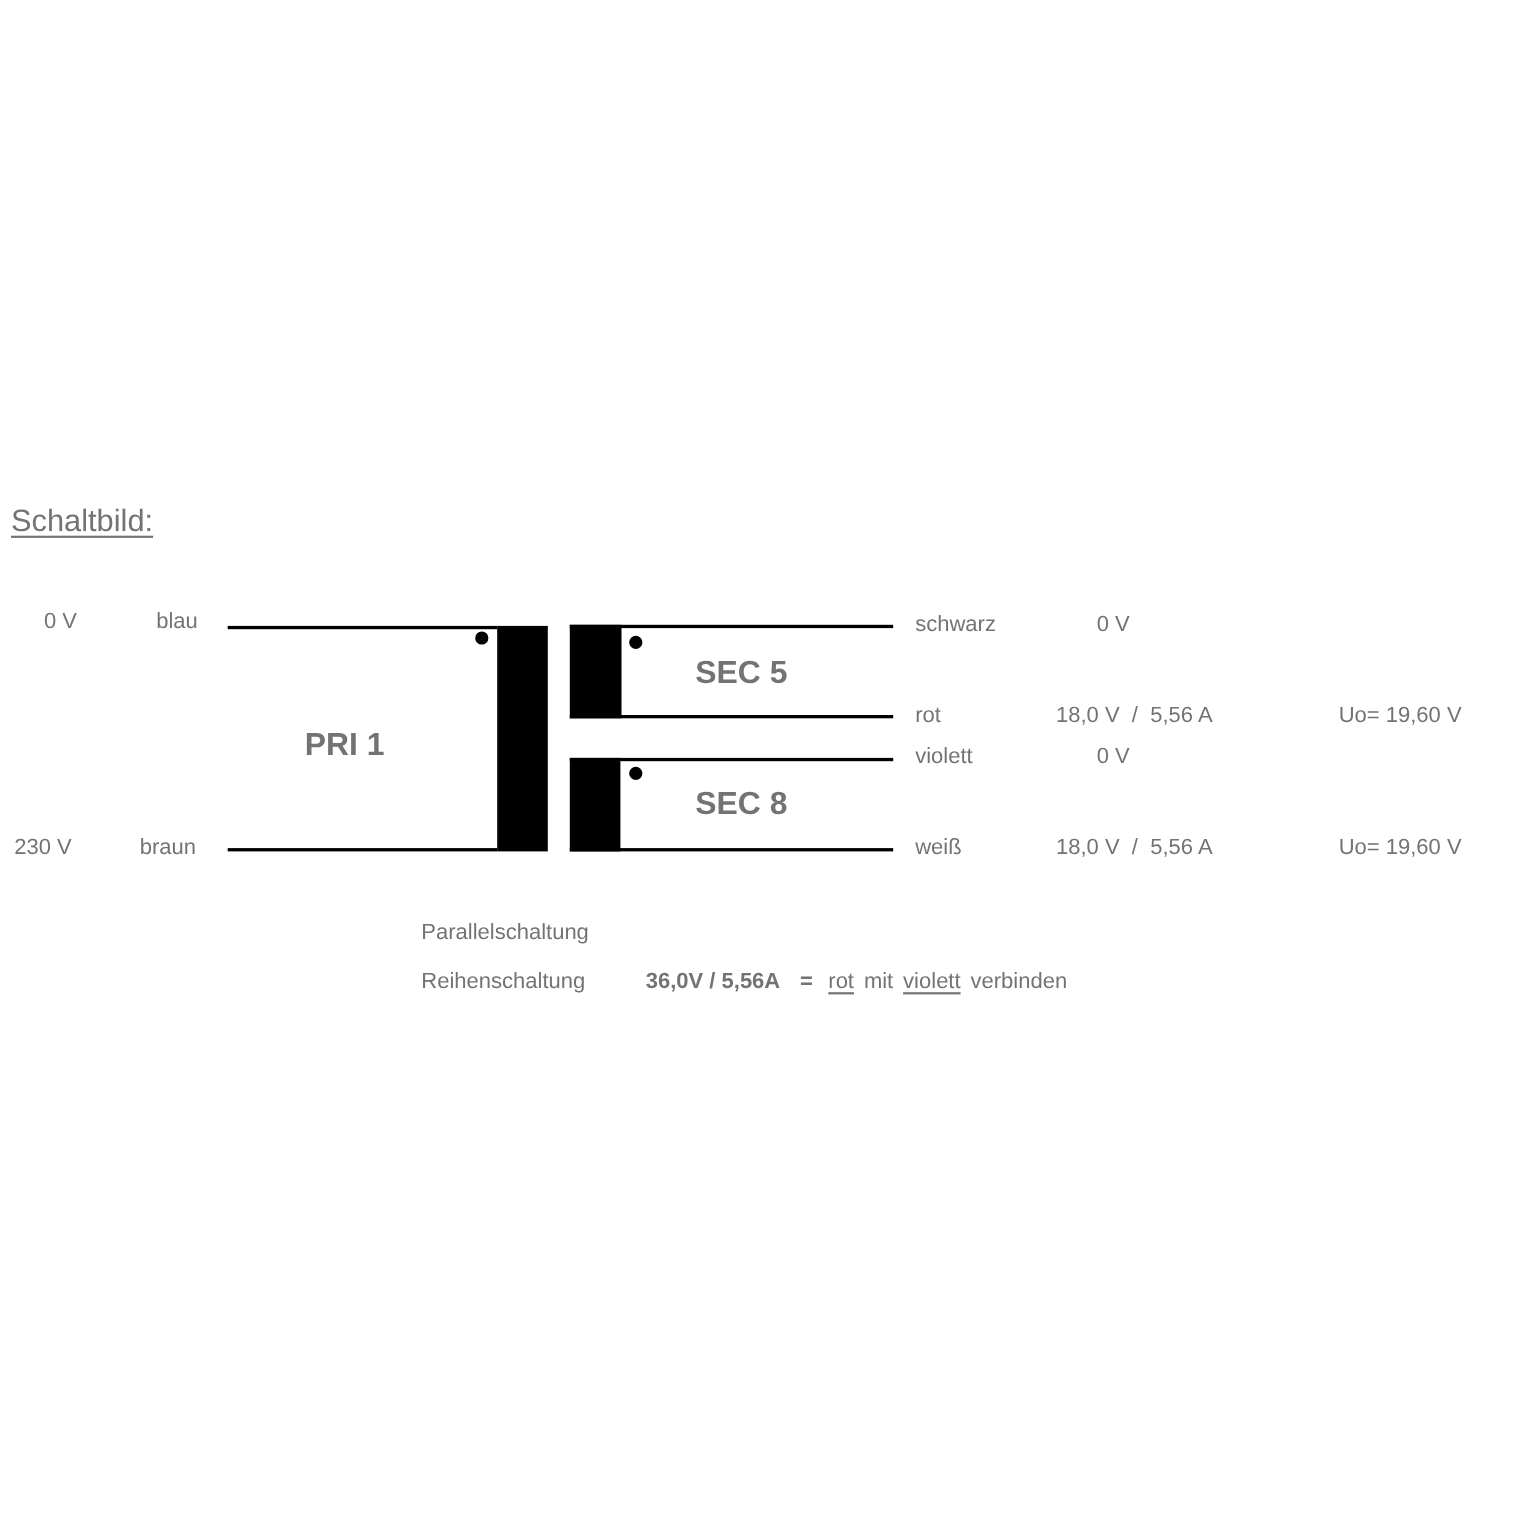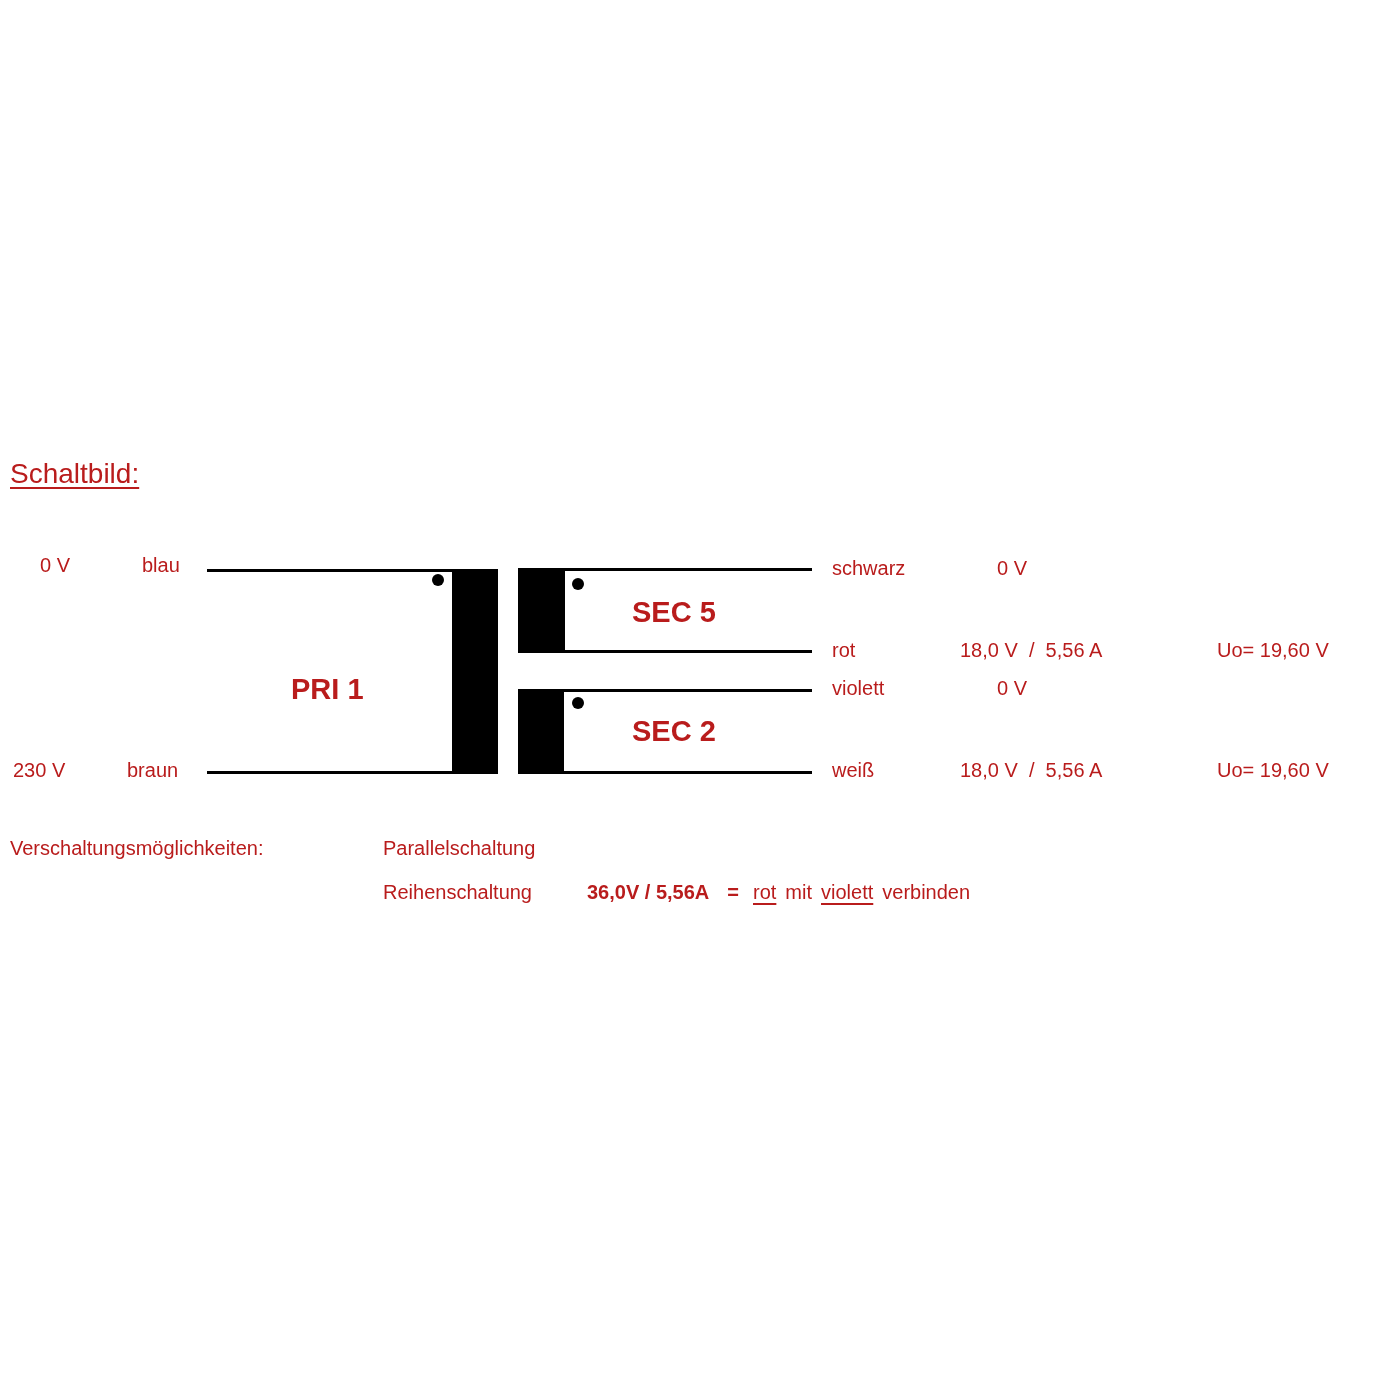--- a/index.html
+++ b/index.html
@@ -1,20 +1,20 @@
 <!DOCTYPE html>
 <html><head>
 <meta charset="utf-8">
 <style>
   html,body { margin:0; padding:0; background:#ffffff; }
   #page {
     position:relative;
     width:1400px; height:1020px;
     background:#ffffff;
-    color:#b91c1c;
+    color:#737373;
     font-family:"Liberation Sans", sans-serif;
     overflow:hidden;
   }
   .lbl { position:absolute; font-size:20px; line-height:1; white-space:nowrap; }
   .pre { white-space:pre; }
   .b   { font-weight:bold; }
   .wind { position:absolute; font-size:29px; font-weight:bold; line-height:1; }
   .titl { position:absolute; font-size:28px; line-height:1; text-decoration:underline; text-underline-offset:4px; }
   .line { position:absolute; height:3px; background:#000; }
   .bar  { position:absolute; background:#000; }
@@ -45,38 +45,37 @@
 
   <div class="dot" style="left:432px; top:574px;"></div>
   <div class="dot" style="left:572px; top:578px;"></div>
   <div class="dot" style="left:572px; top:697px;"></div>
 
   <div class="line" style="left:518px; top:568px; width:294px;"></div>
   <div class="line" style="left:518px; top:650px; width:294px;"></div>
   <div class="line" style="left:518px; top:689px; width:294px;"></div>
   <div class="line" style="left:518px; top:771px; width:294px;"></div>
 
-  <div class="wind" style="left:291px; top:663px;margin-top:12px;">PRI 1</div>
+  <div class="wind" style="left:277px; top:663px;">PRI 1</div>
   <div class="wind" style="left:632px; top:598px;">SEC 5</div>
-  <div class="wind" style="left:632px; top:717px;">SEC 2</div>
+  <div class="wind" style="left:632px; top:717px;">SEC 8</div>
 
   <div class="lbl" style="left:832px; top:558px;">schwarz</div>
   <div class="lbl" style="left:997px; top:558px;">0 V</div>
 
   <div class="lbl" style="left:832px; top:640px;">rot</div>
   <div class="lbl pre" style="left:960px; top:640px;">18,0 V  /  5,56 A</div>
   <div class="lbl" style="left:1217px; top:640px;">Uo= 19,60 V</div>
 
   <div class="lbl" style="left:832px; top:678px;">violett</div>
   <div class="lbl" style="left:997px; top:678px;">0 V</div>
 
   <div class="lbl" style="left:832px; top:760px;">weiß</div>
   <div class="lbl pre" style="left:960px; top:760px;">18,0 V  /  5,56 A</div>
   <div class="lbl" style="left:1217px; top:760px;">Uo= 19,60 V</div>
 
-  <div class="lbl" style="left:10px; top:838px;">Verschaltungsmöglichkeiten:</div>
 
   <div class="lbl" style="left:383px; top:838px;">Parallelschaltung</div>
 
   <div class="lbl" style="left:383px; top:882px;">Reihenschaltung</div>
   <div class="lbl" style="left:587px; top:882px;text-align:right;"><span class="b">36,0V / 5,56A</span><span class="b eq1">=</span><span class="u wrd1">rot</span><span class="wrd">mit</span><span class="u wrd">violett</span><span class="wrd">verbinden</span></div>
 
 </div>
 
 </body></html>

